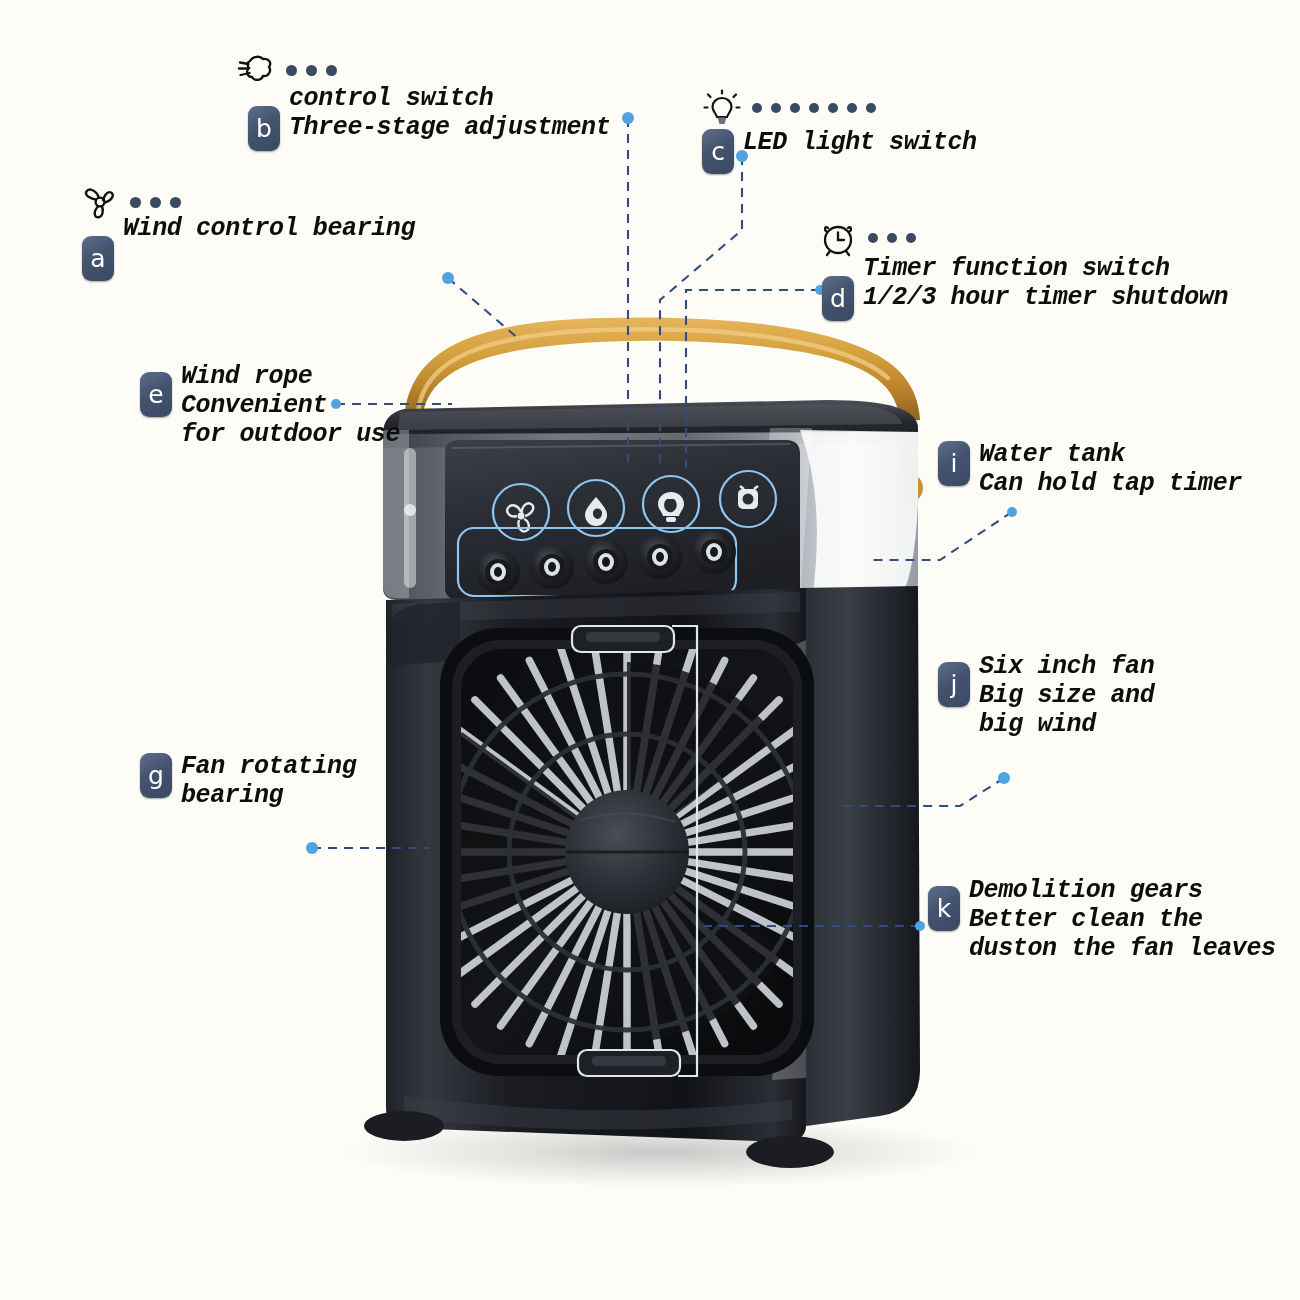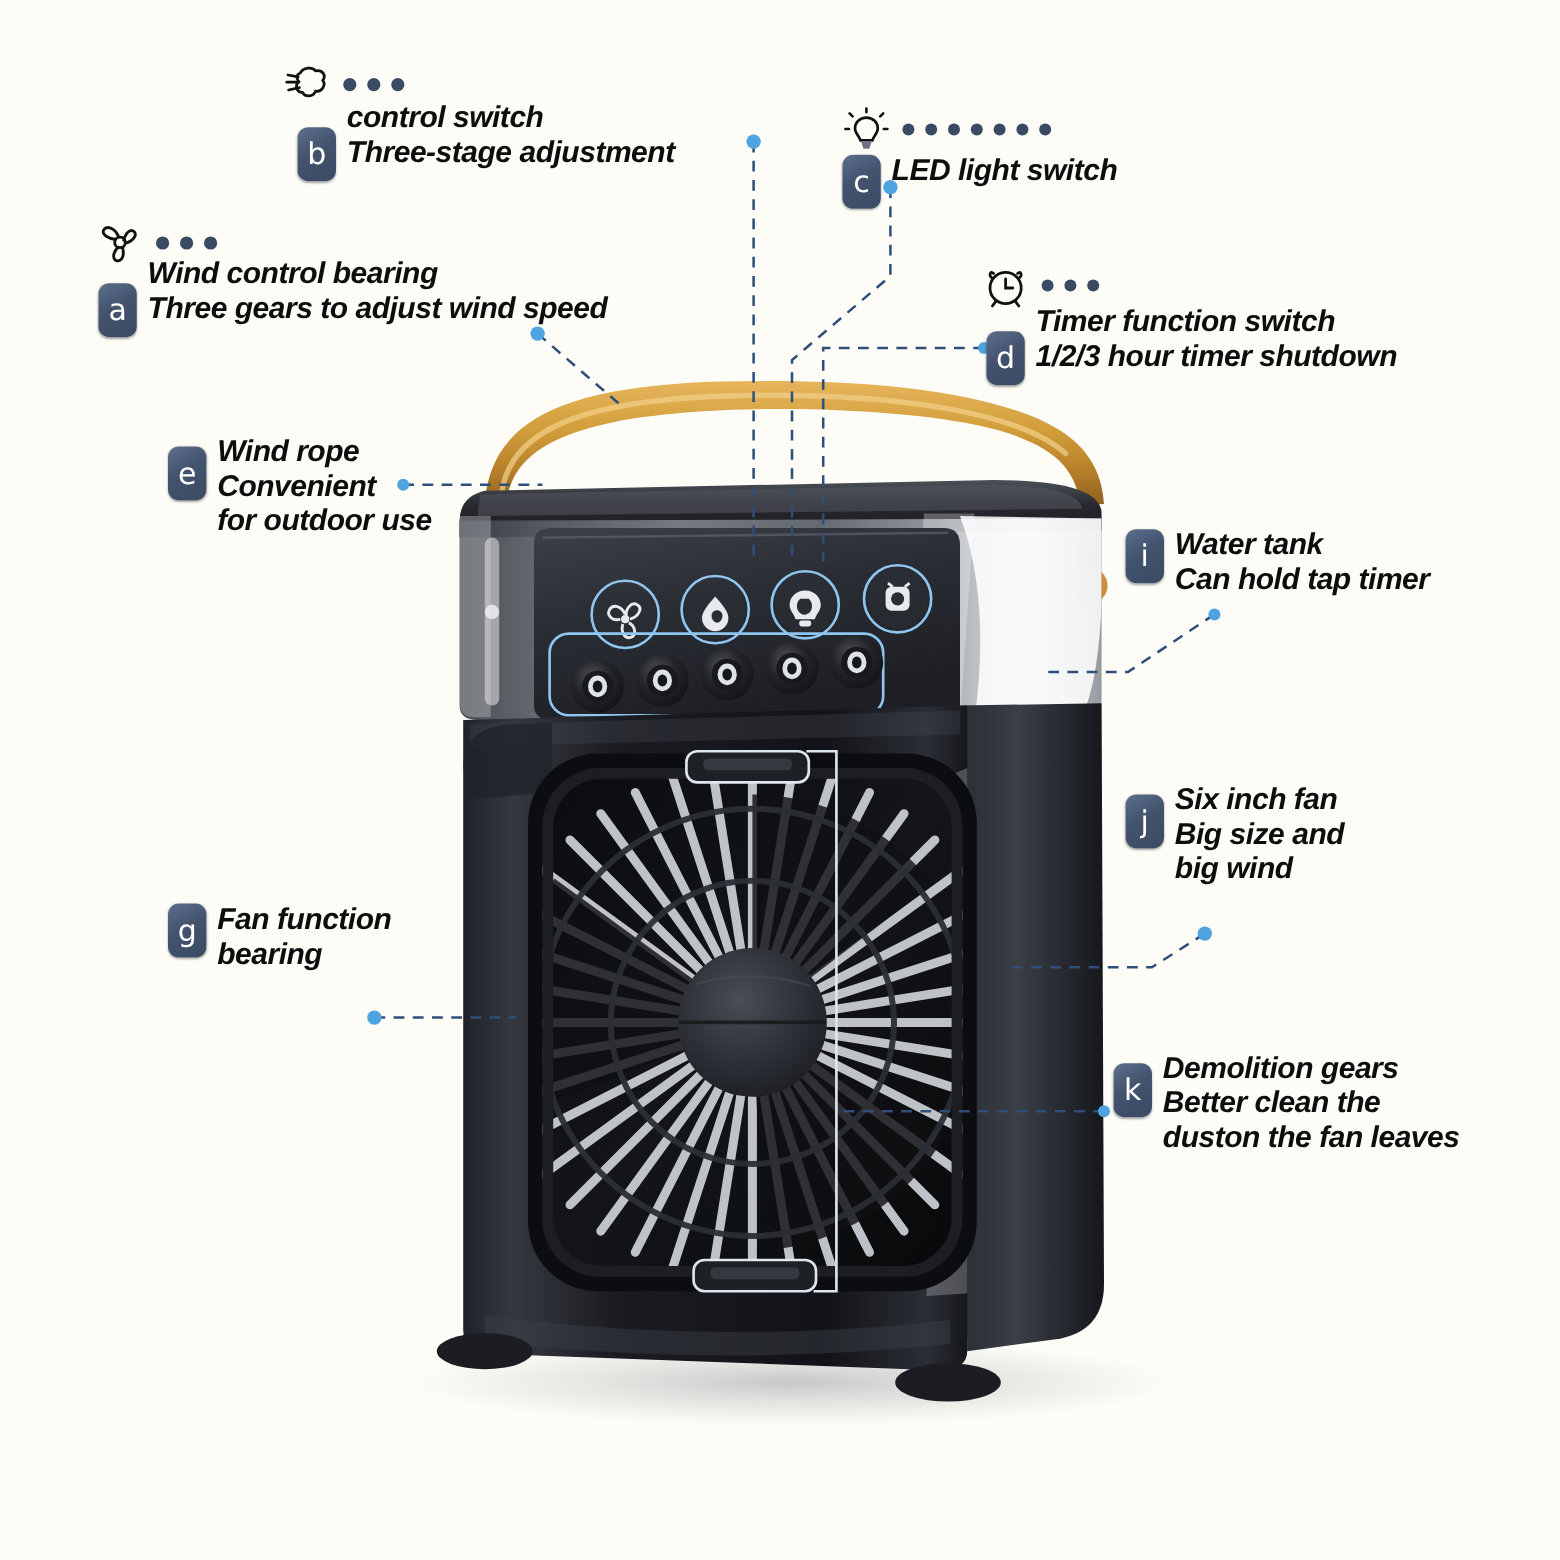--- a/index.html
+++ b/index.html
@@ -32,21 +32,21 @@
     box-shadow:0 1px 2px rgba(0,0,0,.35);
     color:#ffffff;
     font-family:"DejaVu Sans", sans-serif;
     font-size:25px;
     font-weight:400;
     line-height:45px;
     text-align:center;
   }
   .calltext {
     margin-left:9px;
-    font-family:Liberation Sans, sans-serif;
+    font-family:Liberation Mono, monospace;
     font-weight:bold;
     font-style:italic;
     font-size:25px;
     line-height:1.16;
     color:#0d0d0d;
     white-space:nowrap;
     letter-spacing:-0.4px;
   }
   .calltext .ln { display:block; }
 
@@ -450,21 +450,20 @@
       <i></i>
         <i></i>
         <i></i>
     </div>
   </div>
 
   <div class="callout b-low" style="left:82px; top:214px;">
     <div class="badge">a</div>
     <div class="calltext">
       <span class="ln">Wind control bearing</span>
-      <span class="ln">Three gears to adjust wind speed</span>
     </div>
   </div>
 
   <div class="callout b-low" style="left:248px; top:84px;">
     <div class="badge">b</div>
     <div class="calltext">
       <span class="ln">control switch</span>
       <span class="ln">Three-stage adjustment</span>
     </div>
   </div>
@@ -489,21 +488,21 @@
     <div class="calltext">
       <span class="ln">Wind rope</span>
       <span class="ln">Convenient</span>
       <span class="ln">for outdoor use</span>
     </div>
   </div>
 
   <div class="callout b-top" style="left:140px; top:752px;">
     <div class="badge">g</div>
     <div class="calltext">
-      <span class="ln">Fan function</span>
+      <span class="ln">Fan rotating</span>
       <span class="ln">bearing</span>
     </div>
   </div>
 
   <div class="callout b-top" style="left:938px; top:440px;">
     <div class="badge">i</div>
     <div class="calltext">
       <span class="ln">Water tank</span>
       <span class="ln">Can hold tap timer</span>
     </div>

